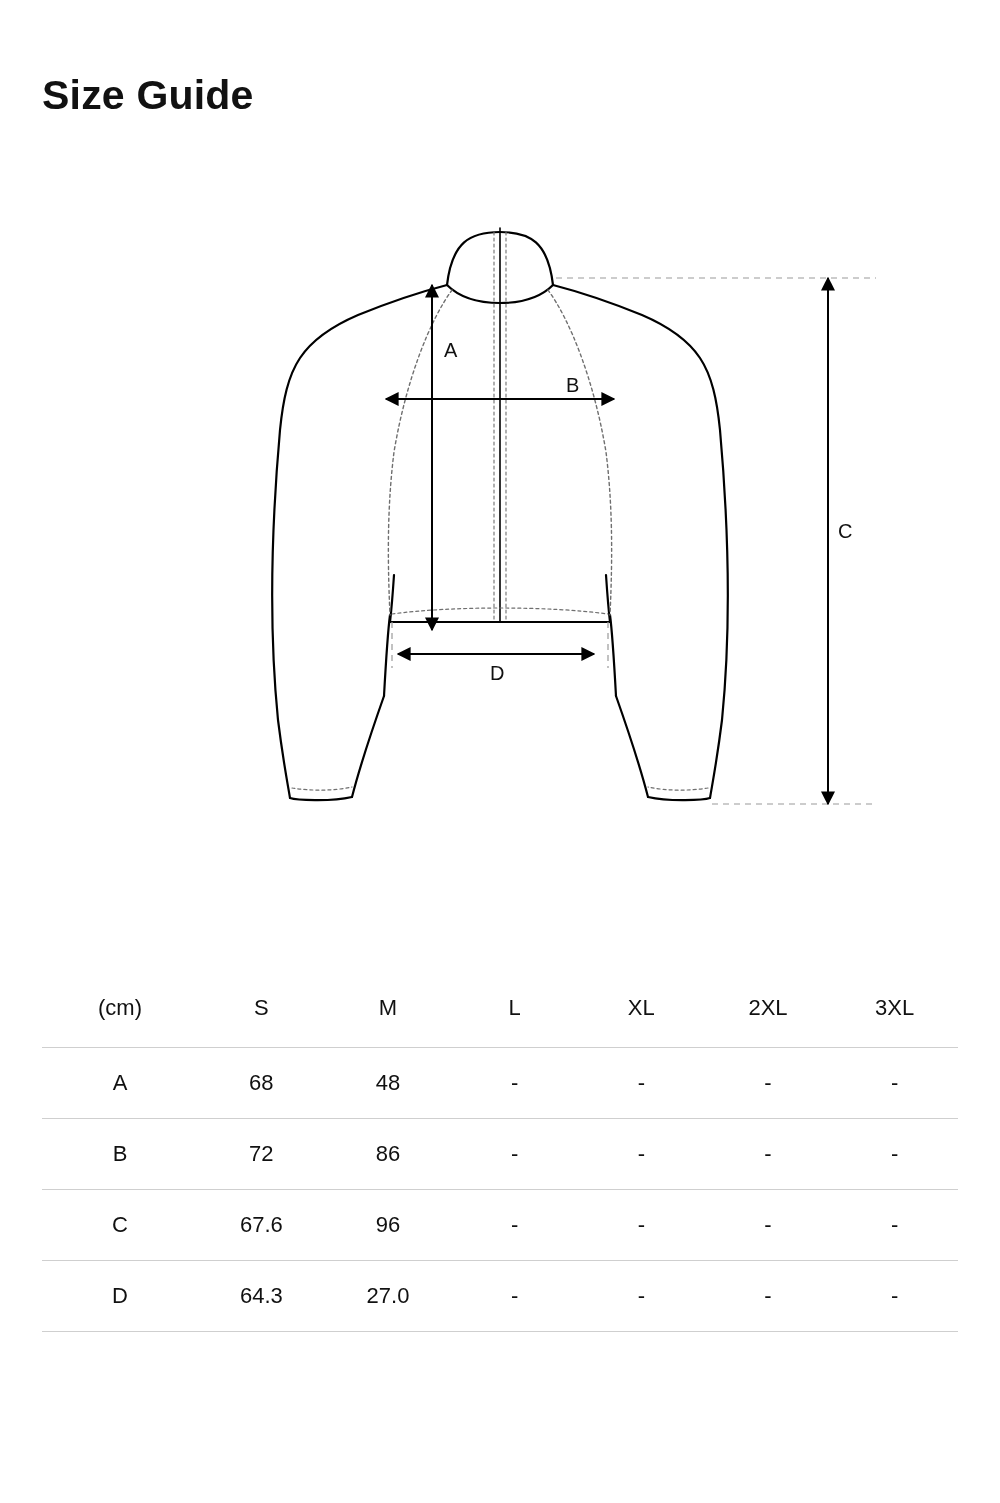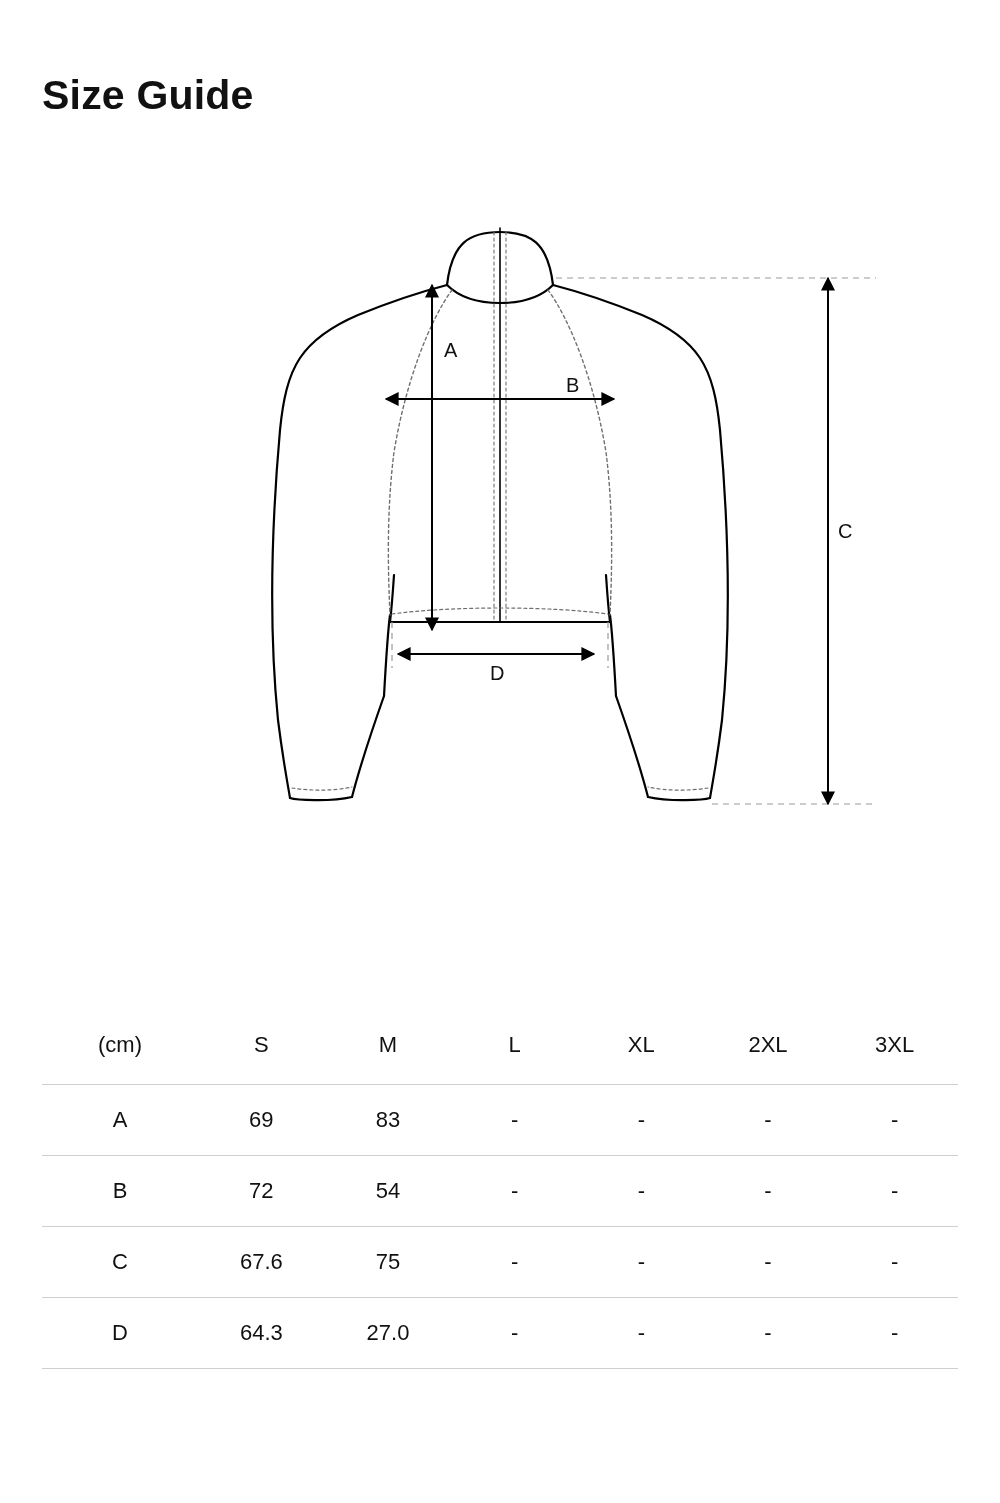--- a/index.html
+++ b/index.html
@@ -35,21 +35,21 @@
     left: 0px;
     top: 190px;
     width: 1000px;
     height: 660px;
   }
   .figure svg { display: block; }
 
   .table-wrap {
     position: absolute;
     left: 42px;
-    top: 1022px;
+    top: 985px;
     width: 916px;
   }
   table.size-table {
     width: 100%;
     border-collapse: collapse;
     font-size: 22px;
     color: #111111;
   }
   table.size-table th,
   table.size-table td {
@@ -162,40 +162,40 @@
           <th>M</th>
           <th>L</th>
           <th>XL</th>
           <th>2XL</th>
           <th>3XL</th>
         </tr>
       </thead>
       <tbody>
         <tr>
           <td>A</td>
-          <td>69</td>
-          <td>83</td>
+          <td>68</td>
+          <td>48</td>
           <td>-</td>
           <td>-</td>
           <td>-</td>
           <td>-</td>
         </tr>
         <tr>
           <td>B</td>
           <td>72</td>
-          <td>54</td>
+          <td>86</td>
           <td>-</td>
           <td>-</td>
           <td>-</td>
           <td>-</td>
         </tr>
         <tr>
           <td>C</td>
           <td>67.6</td>
-          <td>75</td>
+          <td>96</td>
           <td>-</td>
           <td>-</td>
           <td>-</td>
           <td>-</td>
         </tr>
         <tr>
           <td>D</td>
           <td>64.3</td>
           <td>27.0</td>
           <td>-</td>

